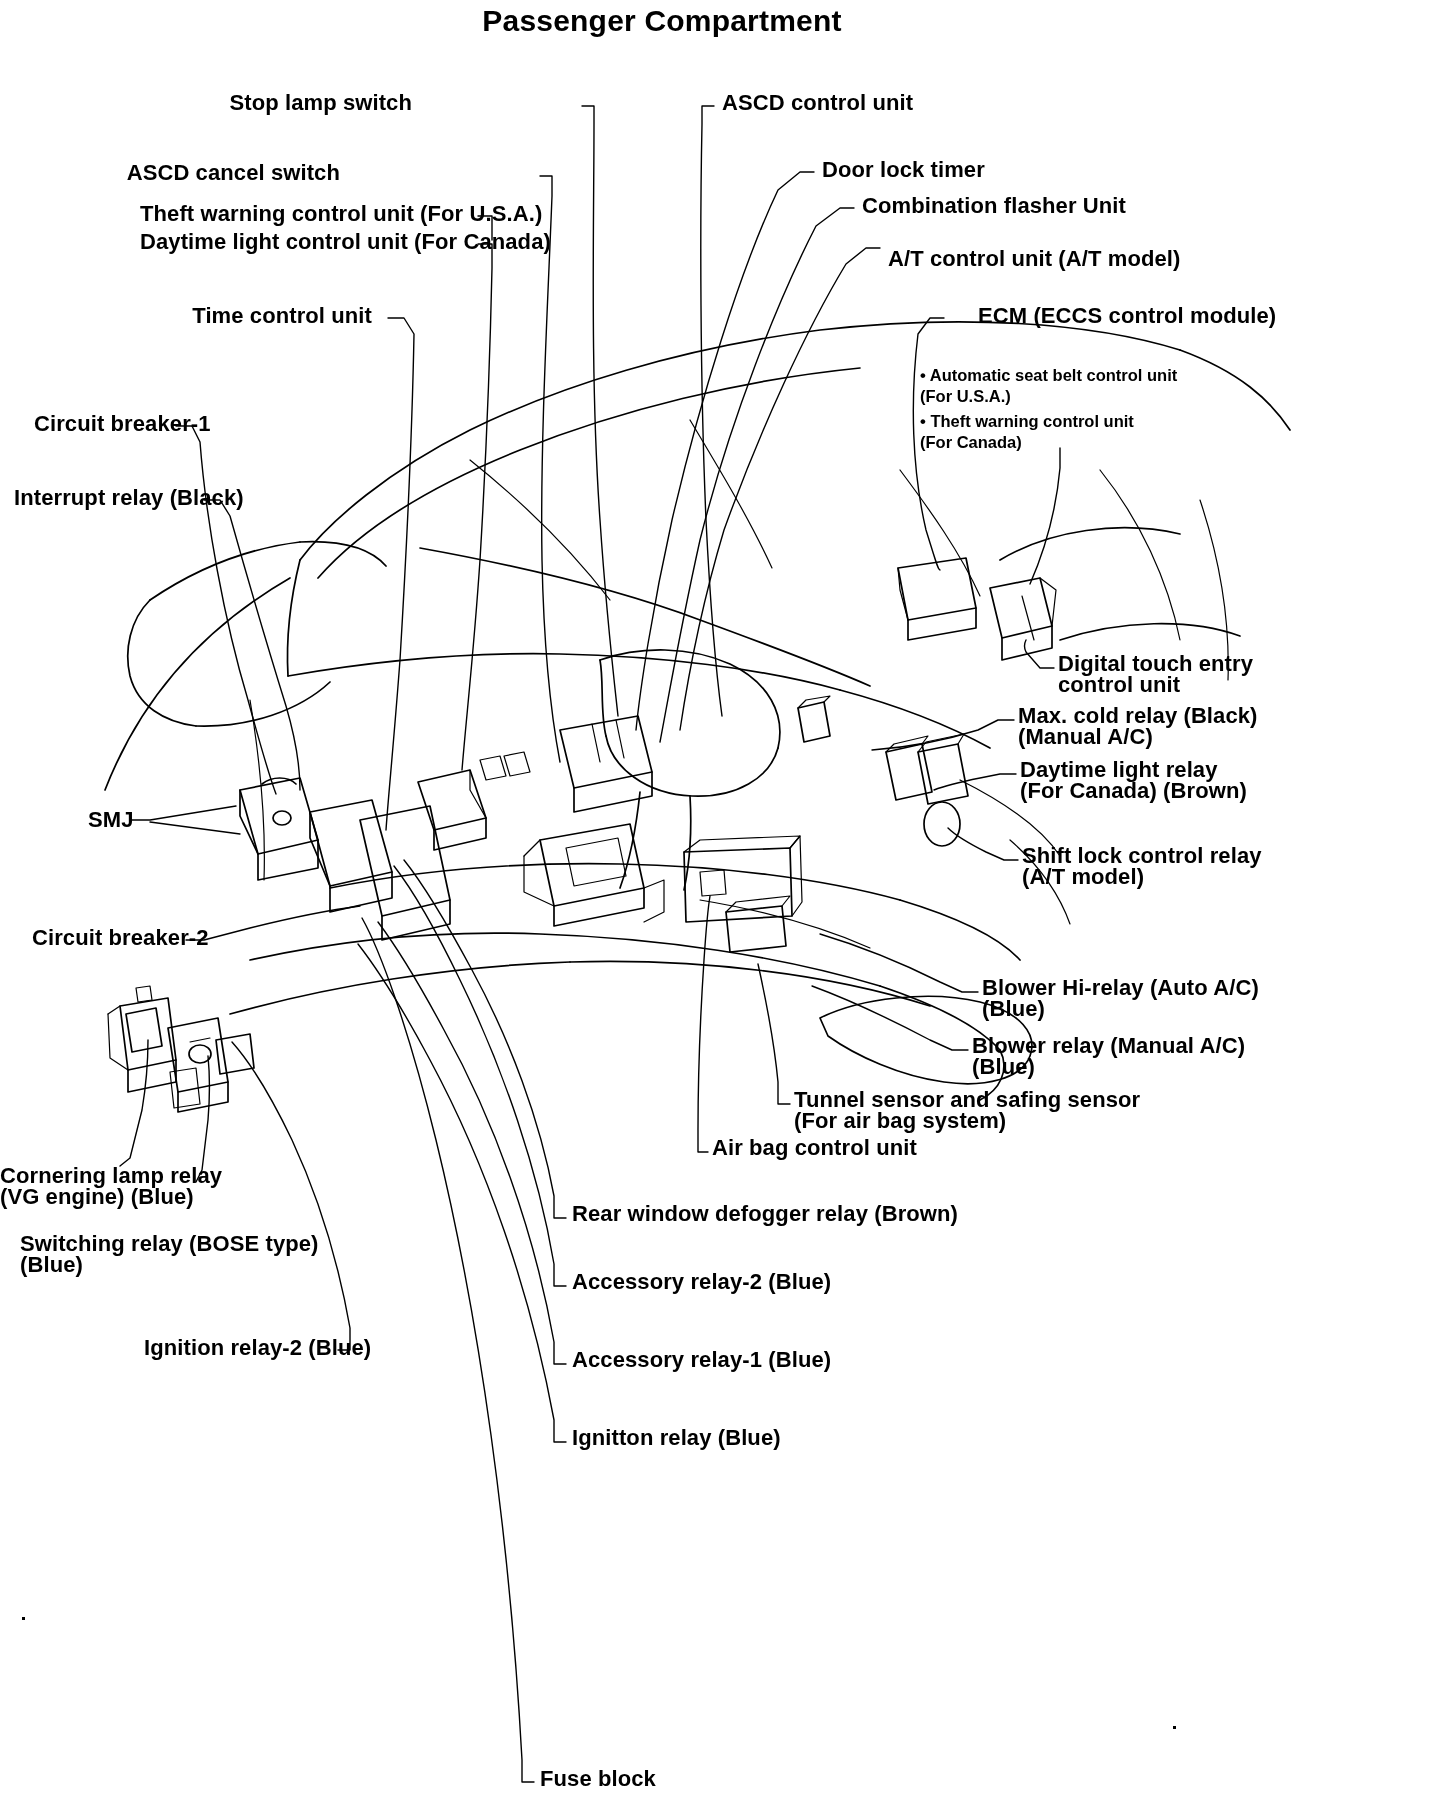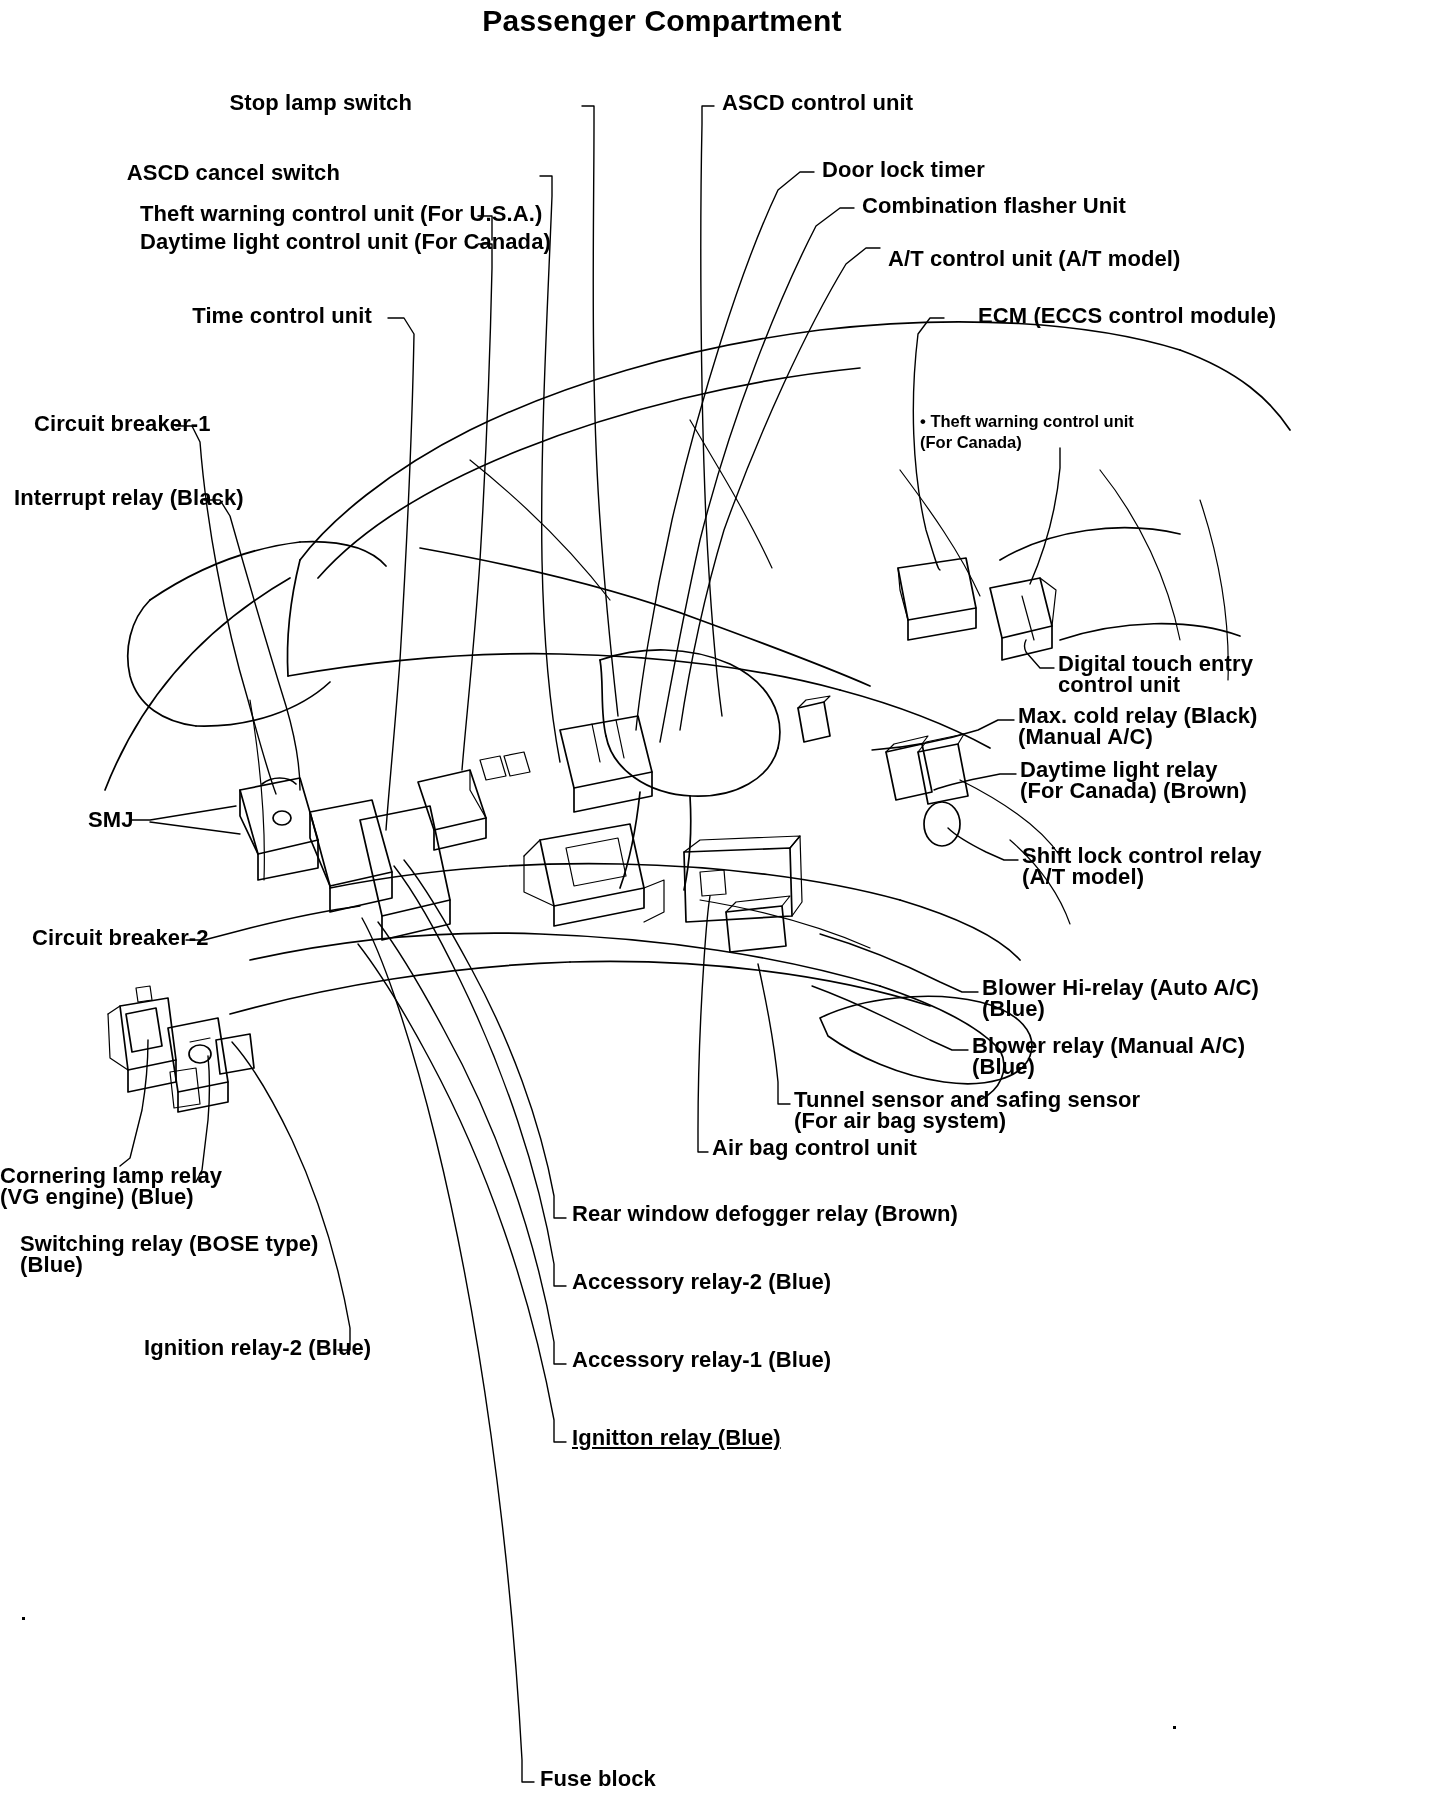--- a/index.html
+++ b/index.html
@@ -307,20 +307,22 @@
   <div class="lbl" style="left:140px; top:203px;">Theft warning control unit (For U.S.A.)</div>
 
   <div class="lbl" style="left:140px; top:231px;">Daytime light control unit (For Canada)</div>
 
   <div class="lbl" style="left:888px; top:248px;">A/T control unit (A/T model)</div>
 
   <div class="lbl r" style="left:172px; top:305px; width:200px;">Time control unit</div>
 
   <div class="lbl" style="left:978px; top:305px;">ECM (ECCS control module)</div>
 
+  <div class="bullet" style="left:920px; top:365px;">Automatic seat belt control unit
+(For U.S.A.)</div>
 
   <div class="bullet" style="left:920px; top:411px;">Theft warning control unit
 (For Canada)</div>
 
   <div class="lbl" style="left:34px; top:413px;">Circuit breaker-1</div>
 
   <div class="lbl" style="left:14px; top:487px;">Interrupt relay (Black)</div>
 
   <div class="lbl" style="left:1058px; top:653px;">Digital touch entry
 control unit</div>
@@ -356,20 +358,20 @@
 
   <div class="lbl" style="left:20px; top:1233px;">Switching relay (BOSE type)
 (Blue)</div>
 
   <div class="lbl" style="left:572px; top:1271px;">Accessory relay-2 (Blue)</div>
 
   <div class="lbl" style="left:144px; top:1337px;">Ignition relay-2 (Blue)</div>
 
   <div class="lbl" style="left:572px; top:1349px;">Accessory relay-1 (Blue)</div>
 
-  <div class="lbl" style="left:572px; top:1427px;text-decoration:underline;">Ignitton relay (Blue)</div>
+  <div class="lbl" style="left:572px; top:1427px;">Ignitton relay (Blue)</div>
 
   <div class="lbl" style="left:540px; top:1768px;">Fuse block</div>
 
   <div class="dot" style="left:22px; top:1617px;"></div>
   <div class="dot" style="left:1173px; top:1726px;"></div>
 
 </div>
 
 </body></html>

